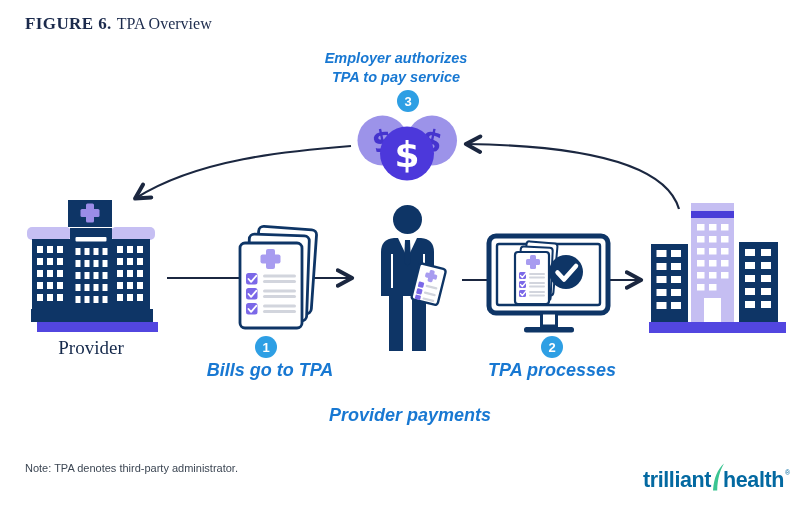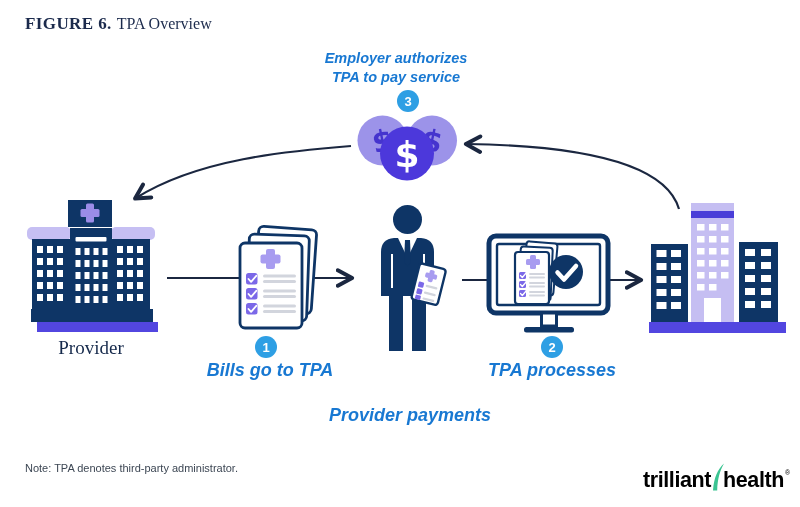--- a/index.html
+++ b/index.html
@@ -16,21 +16,21 @@
          font-size:13px;font-weight:bold;display:flex;align-items:center;justify-content:center;}
   .node-label{color:#15294b;font-size:19px;text-align:center;}
   .svg-layer{position:absolute;left:0;top:0;}
   .caption1{left:195px;top:360px;width:150px;}
   .caption2{left:487px;top:362px;width:130px;line-height:17px;}
   .provider-label{left:28px;top:337px;width:126px;}
   .employers-label{left:650px;top:337px;width:126px;}
   .tpa-label{left:325px;top:353px;width:170px;line-height:17.5px;font-size:19.5px;}
   .services{left:320px;top:376px;width:180px;line-height:16.5px;margin-top:31px;}
   .footer-note{left:25px;top:461px;color:#3d4754;font-size:11px;line-height:14.5px;text-align:center;}
-  .logo{left:643px;top:466px;display:flex;align-items:center;color:#000000;font-weight:bold;
+  .logo{left:643px;top:466px;display:flex;align-items:center;color:#0369a1;font-weight:bold;
         font-size:21.5px;letter-spacing:-0.4px;white-space:nowrap;}
   .logo .mark{margin:0 -2px 0 -1px;position:relative;top:-3px;}
   .logo sup{font-size:7px;position:relative;top:-8px;left:1px;font-weight:normal;}
 </style>
 </head>
 <body>
 
 <div class="canvas">
 
   <svg class="svg-layer" width="800" height="507" viewBox="0 0 800 507">

